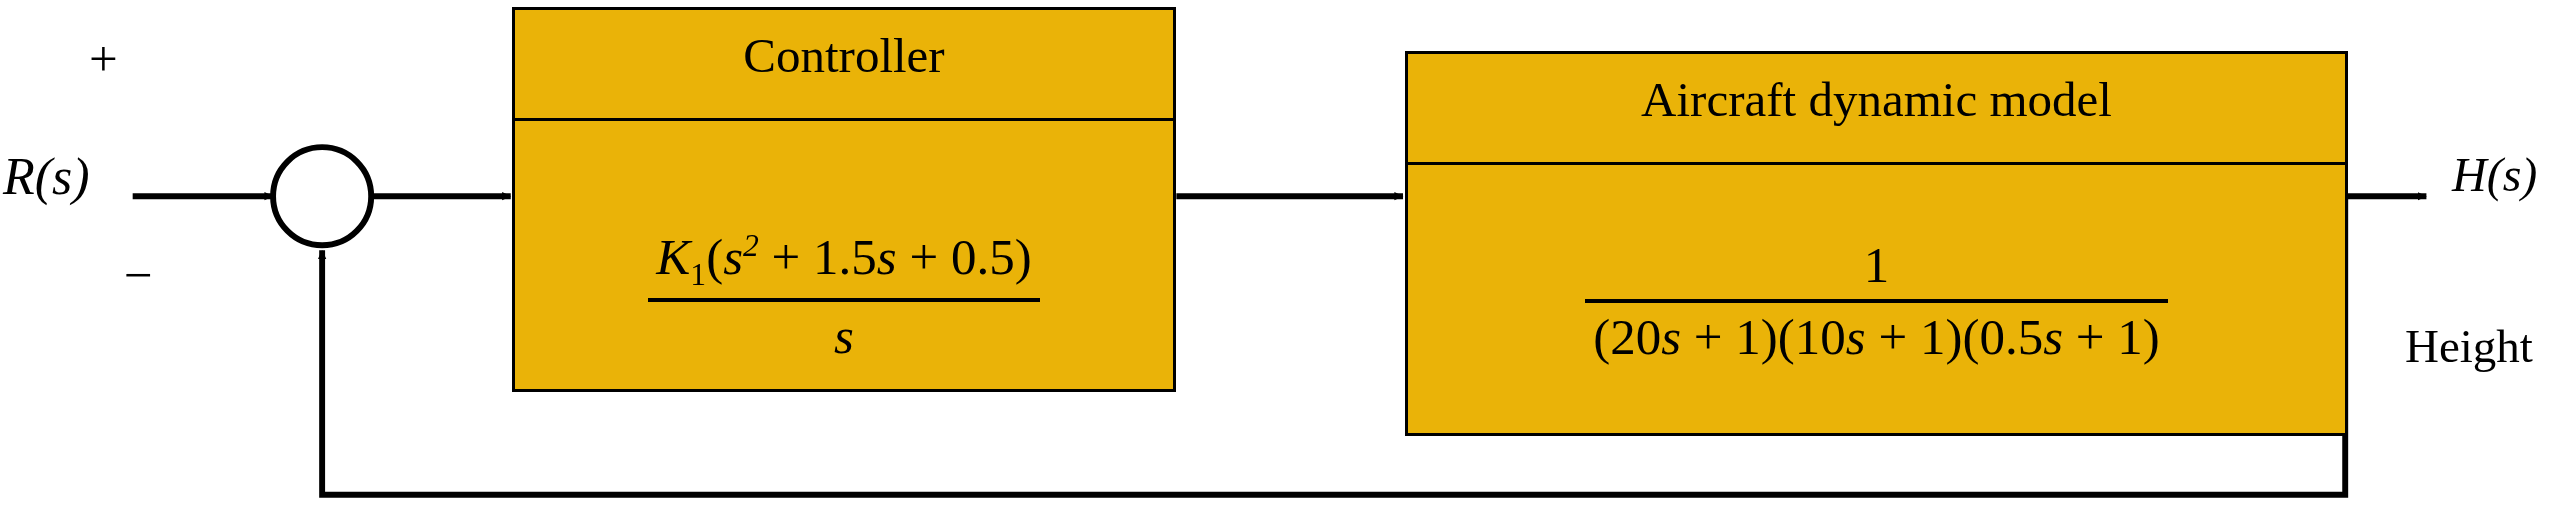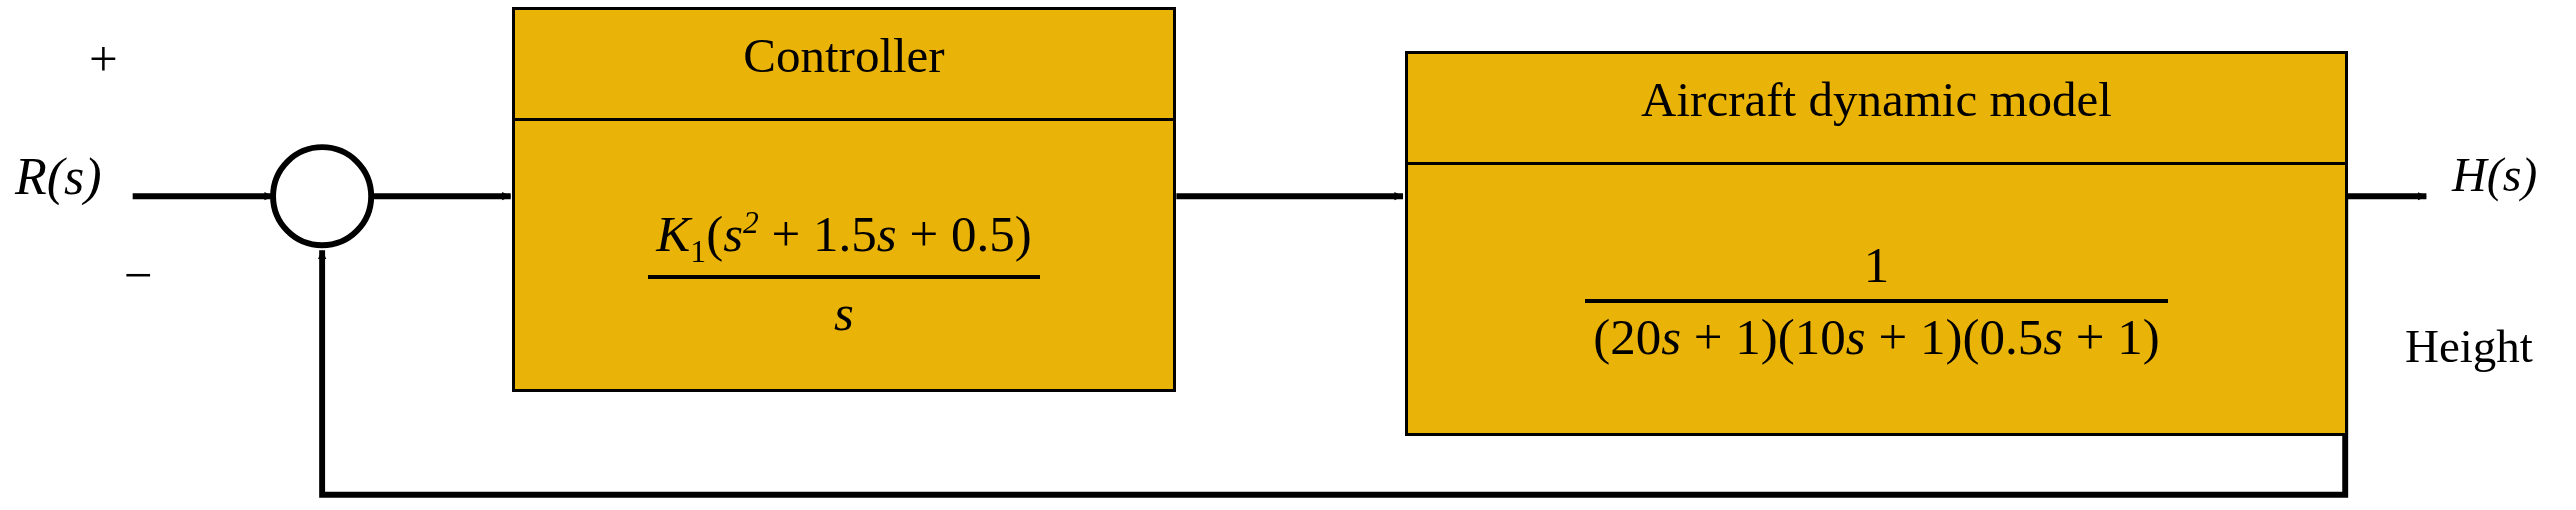--- a/index.html
+++ b/index.html
@@ -38,34 +38,34 @@
 
     <line x1="1390" y1="232" x2="1658" y2="232" stroke="#000" stroke-width="7" marker-end="url(#ah)"></line>
 
     <line x1="2700" y1="232" x2="2868" y2="232" stroke="#000" stroke-width="7" marker-end="url(#ah)"></line>
 
     <polyline points="2772,232 2772,585 380,585 380,296" fill="none" stroke="#000" stroke-width="7" marker-end="url(#ah)"></polyline>
 
     <circle cx="380" cy="232" r="58" fill="#fff" stroke="#000" stroke-width="7"></circle>
   </svg>
 
-  <div class="lbl sig" style="left:15px;top:151px;font-size:52px;">R(s)</div>
+  <div class="lbl sig" style="left:3px;top:151px;font-size:52px;">R(s)</div>
 
   <div class="lbl op" style="left:89px;top:34px;font-size:51px;">+</div>
 
   <div class="lbl op" style="left:124px;top:250px;font-size:51px;">−</div>
 
   <div class="lbl sig" style="left:2452px;top:151px;font-size:48px;">H(s)</div>
 
   <div class="lbl" style="left:2395px;top:323px;font-size:47px;margin-left:10px;">Height</div>
 
   <div class="blk" style="left:512px;top:6.8px;width:664px;height:385px;">
     <div class="blk-title" style="top:17px;font-size:49px;">Controller</div>
     <div class="blk-div" style="top:108px;"></div>
-    <div class="blk-body" style="top:104px;height:319px;">
+    <div class="blk-body" style="top:127px;height:319px;">
       <div class="frac" style="font-size:51px;">
         <span class="num">
           <span class="sig">K</span><span class="sub">1</span><span class="op">(</span><span class="sig">s</span><span class="sup">2</span>&nbsp;<span class="op">+</span>&nbsp;<span class="op">1.5</span><span class="sig">s</span>&nbsp;<span class="op">+</span>&nbsp;<span class="op">0.5</span><span class="op">)</span>
         </span>
         <span class="bar"></span>
         <span class="den sig">s</span>
       </div>
     </div>
   </div>
 

